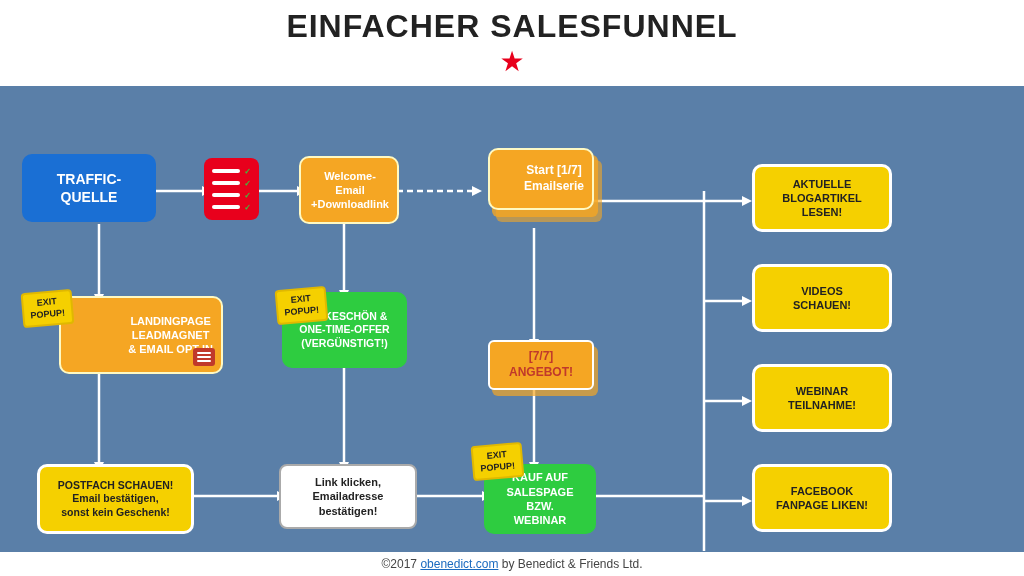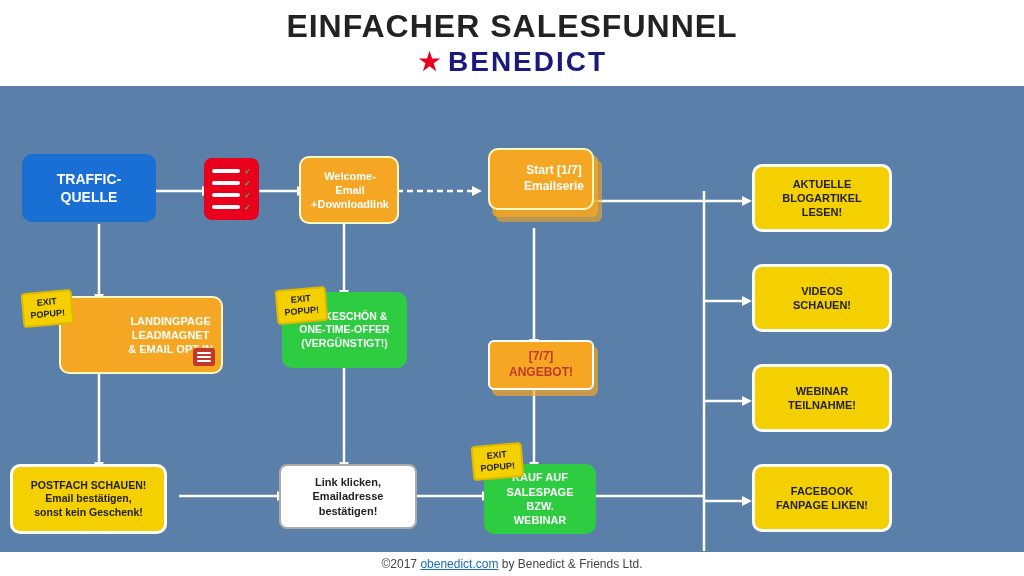--- a/index.html
+++ b/index.html
@@ -175,21 +175,20 @@
       stroke: none;
     }
   </style>
 </head>
 <body>
 
 <div class="header">
   <div class="header-title">EINFACHER SALESFUNNEL</div>
   <div class="logo">
     <span class="logo-star">★</span>
-    <span class="logo-text">BENEDICT</span>
   </div>
 </div>
 
 <div class="main">
   <div class="flowchart">
 
     <svg class="connector-svg">
 
       <line x1="152" y1="95" x2="200" y2="95"></line>
       <polygon class="arrowhead" points="198,90 208,95 198,100"></polygon>
@@ -307,21 +306,21 @@
       <span style="white-space:pre-line;">EXIT
 POPUP!</span>
     </div>
 
     <div class="box box-green" style="left:278px; top:196px; width:125px; height:76px; font-size:10.5px;">
       <span style="white-space:pre-line;">DANKESCHÖN &amp;
 ONE-TIME-OFFER
 (VERGÜNSTIGT!)</span>
     </div>
 
-    <div class="box box-yellow" style="left:6px; top:368px; width:157px; height:70px; font-size:10.5px; font-weight:700;">
+    <div class="box box-yellow" style="left:33px; top:368px; width:157px; height:70px; font-size:10.5px; font-weight:700;">
       <span style="white-space:pre-line;">POSTFACH SCHAUEN!
 Email bestätigen,
 sonst kein Geschenk!</span>
     </div>
 
     <div class="box box-white" style="left:275px; top:368px; width:138px; height:65px; font-size:11px; border-radius:8px; border:2px solid #aaa;">
       <span style="white-space:pre-line;">Link klicken,
 Emailadresse
 bestätigen!</span>
     </div>

